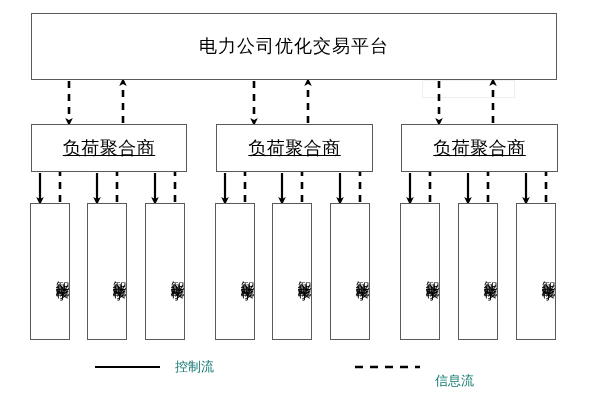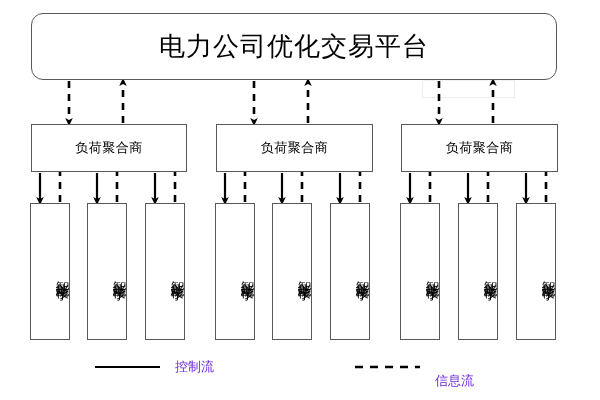--- a/index.html
+++ b/index.html
@@ -26,42 +26,42 @@
     box-sizing: border-box;
     border: 1.6px solid #595959;
     background: #ffffff;
     display: flex;
     align-items: center;
     justify-content: center;
     color: #000000;
     line-height: 1.05;
   }
   .platform-box {
-    font-size: 26px;
+    font-size: 18px;
     letter-spacing: 1px;
-    border-radius: 12px;
   }
   .aggregator-box {
-    font-size: 13px;
+    font-size: 18px;
     letter-spacing: 0.5px;
+    text-decoration: underline;
   }
   .building-box {
     font-size: 13.5px;
     writing-mode: vertical-rl;
     text-orientation: upright;
     letter-spacing: 2px;
     padding-top: 4px;
     align-items: flex-start;
     justify-content: center;
   }
   .legend-label {
     position: absolute;
     font-family: "DejaVu Sans", "Liberation Sans", sans-serif;
     font-size: 13px;
-    color: #6d28d9;
+    color: #0f766e;
     white-space: nowrap;
   }
   .ghost-rect {
     position: absolute;
     box-sizing: border-box;
     border: 1px solid #eeeeee;
     border-top-color: #f2f2f2;
     background: transparent;
   }
   svg.overlay {

